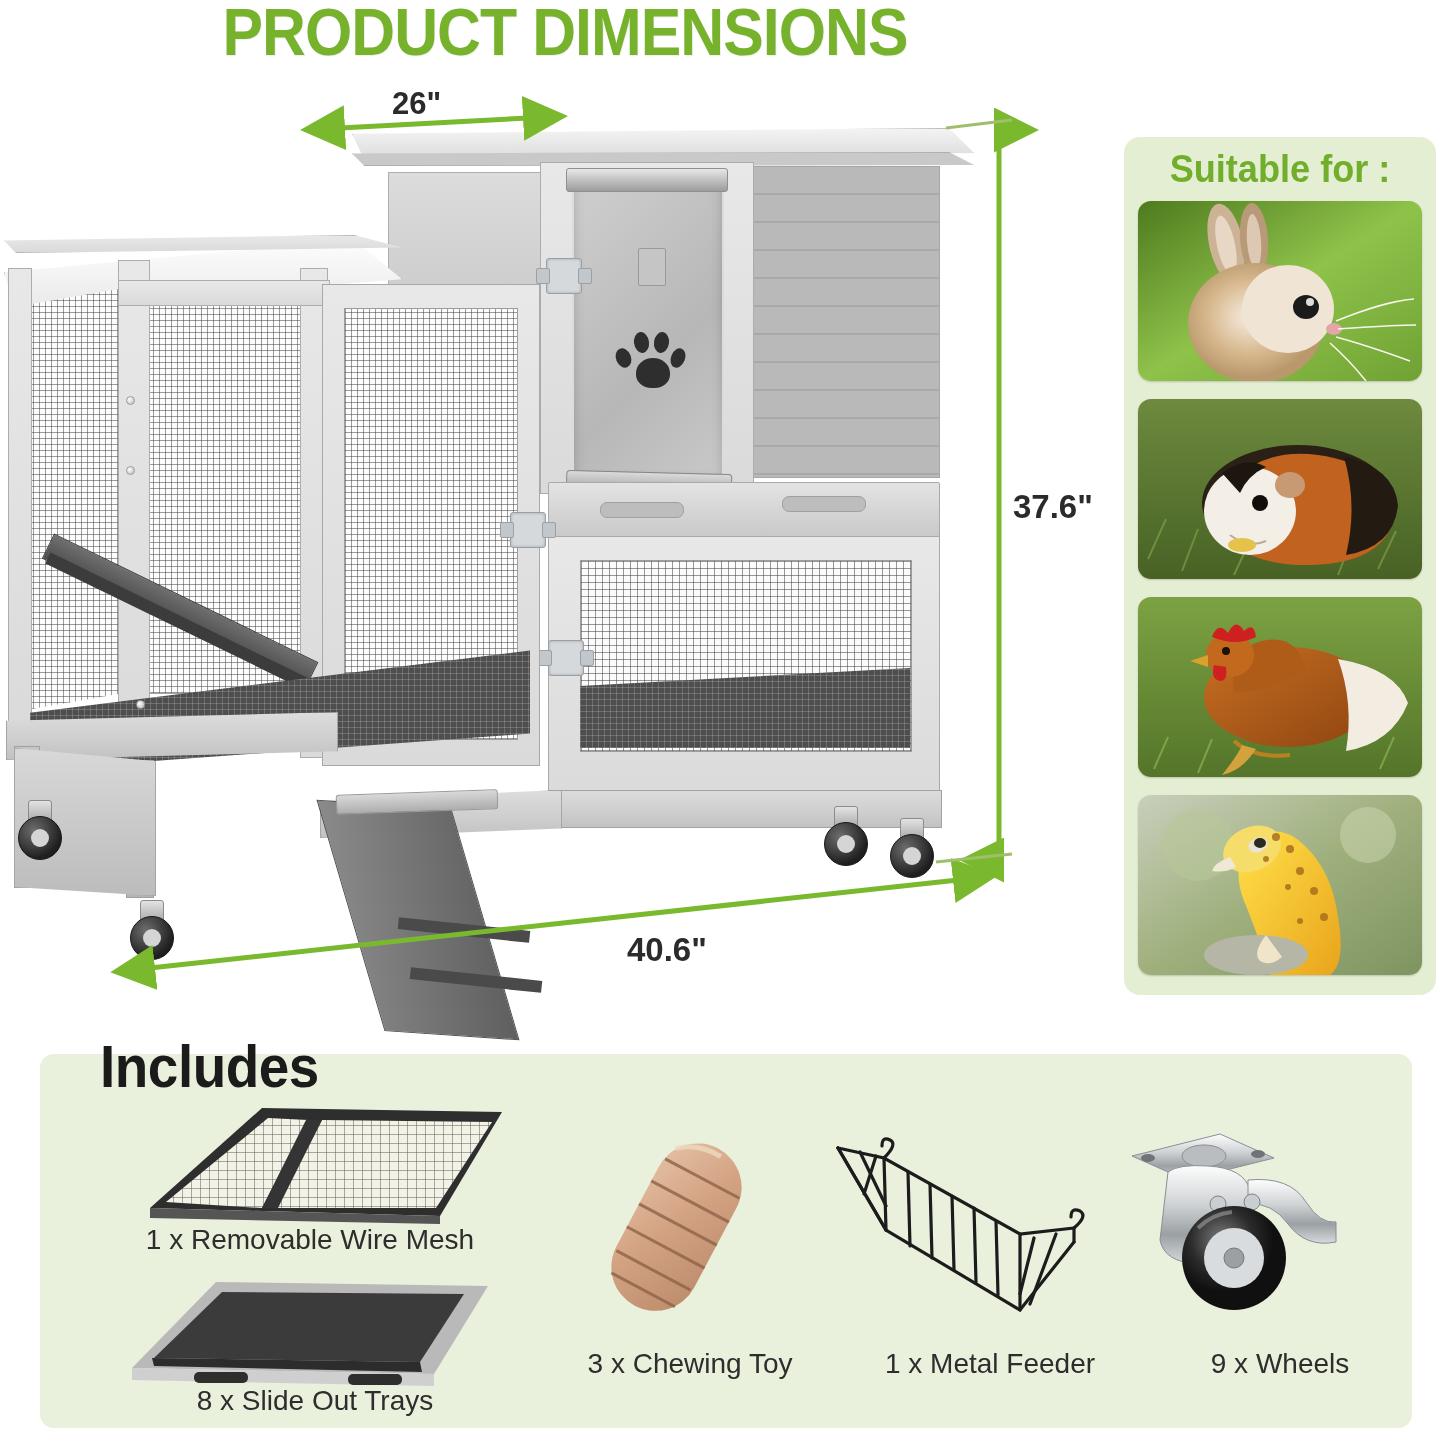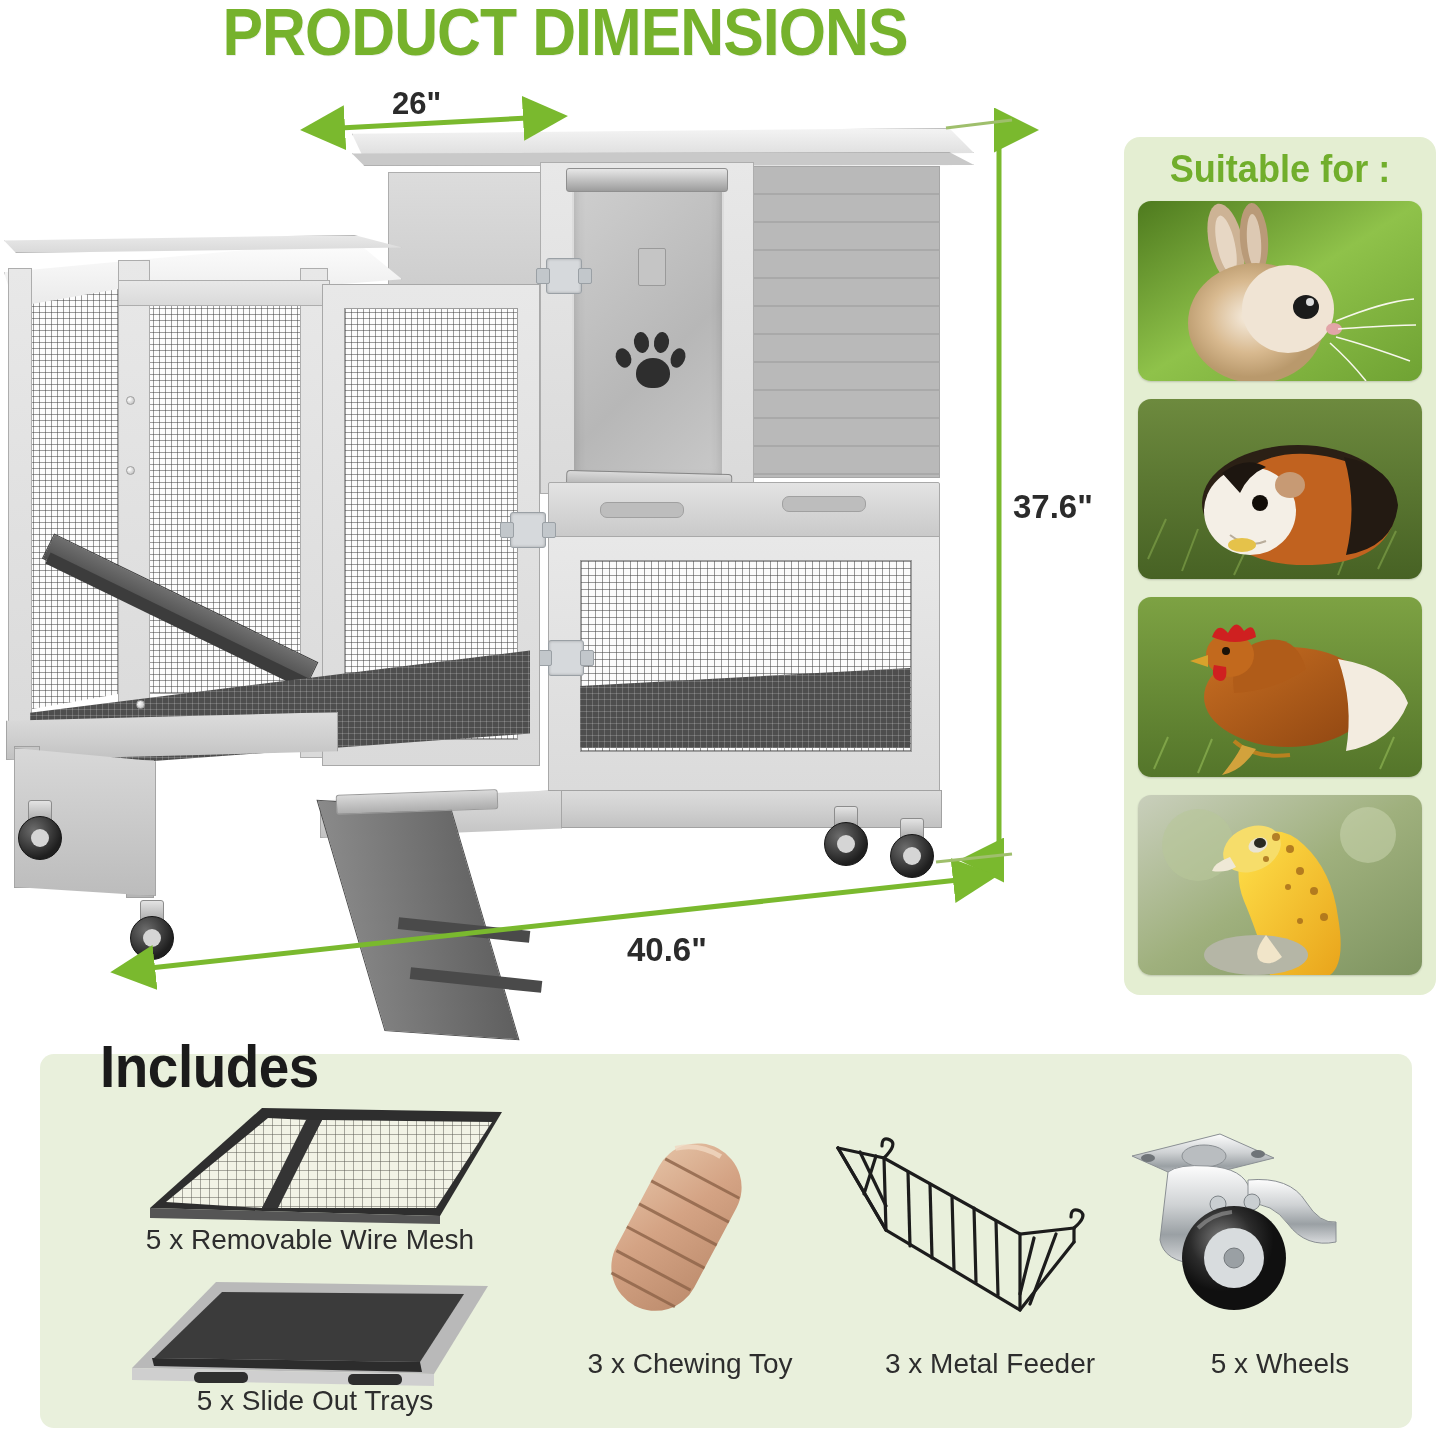--- a/index.html
+++ b/index.html
@@ -507,19 +507,19 @@
     <path d="M44 50 q 10 -8 40 -6 q 36 2 42 24 l -2 54 q -14 22 -50 20 q -34 -2 -38 -24 z" fill="url(#chrome)" stroke="#8a8f93"></path>
     <path d="M124 58 q 42 -4 58 22 q 14 22 30 20 l 0 20 q -30 6 -48 -18 q -16 -22 -40 -20 z" fill="url(#chrome)" stroke="#8a8f93"></path>
     <circle cx="94" cy="82" r="8" fill="#c9ced1" stroke="#7e8488"></circle>
     <circle cx="128" cy="80" r="8" fill="#c9ced1" stroke="#7e8488"></circle>
     <circle cx="110" cy="136" r="52" fill="url(#tyreg)"></circle>
     <circle cx="110" cy="136" r="30" fill="#d8dcde"></circle>
     <circle cx="110" cy="136" r="10" fill="#9aa0a4" stroke="#74797d"></circle>
     <path d="M74 106 q 14 -14 34 -16" stroke="#9f9f9f" stroke-width="4" fill="none" opacity=".6"></path>
   </svg>
 
-  <div class="inc-caption" id="cap-mesh">5 x Removable Wire Mesh</div>
-  <div class="inc-caption" id="cap-trays">5 x Slide Out Trays</div>
+  <div class="inc-caption" id="cap-mesh">1 x Removable Wire Mesh</div>
+  <div class="inc-caption" id="cap-trays">8 x Slide Out Trays</div>
   <div class="inc-caption" id="cap-toy">3 x Chewing Toy</div>
-  <div class="inc-caption" id="cap-feeder">3 x Metal Feeder</div>
-  <div class="inc-caption" id="cap-wheels">5 x Wheels</div>
+  <div class="inc-caption" id="cap-feeder">1 x Metal Feeder</div>
+  <div class="inc-caption" id="cap-wheels">9 x Wheels</div>
 
 </div>
 
 </body></html>

